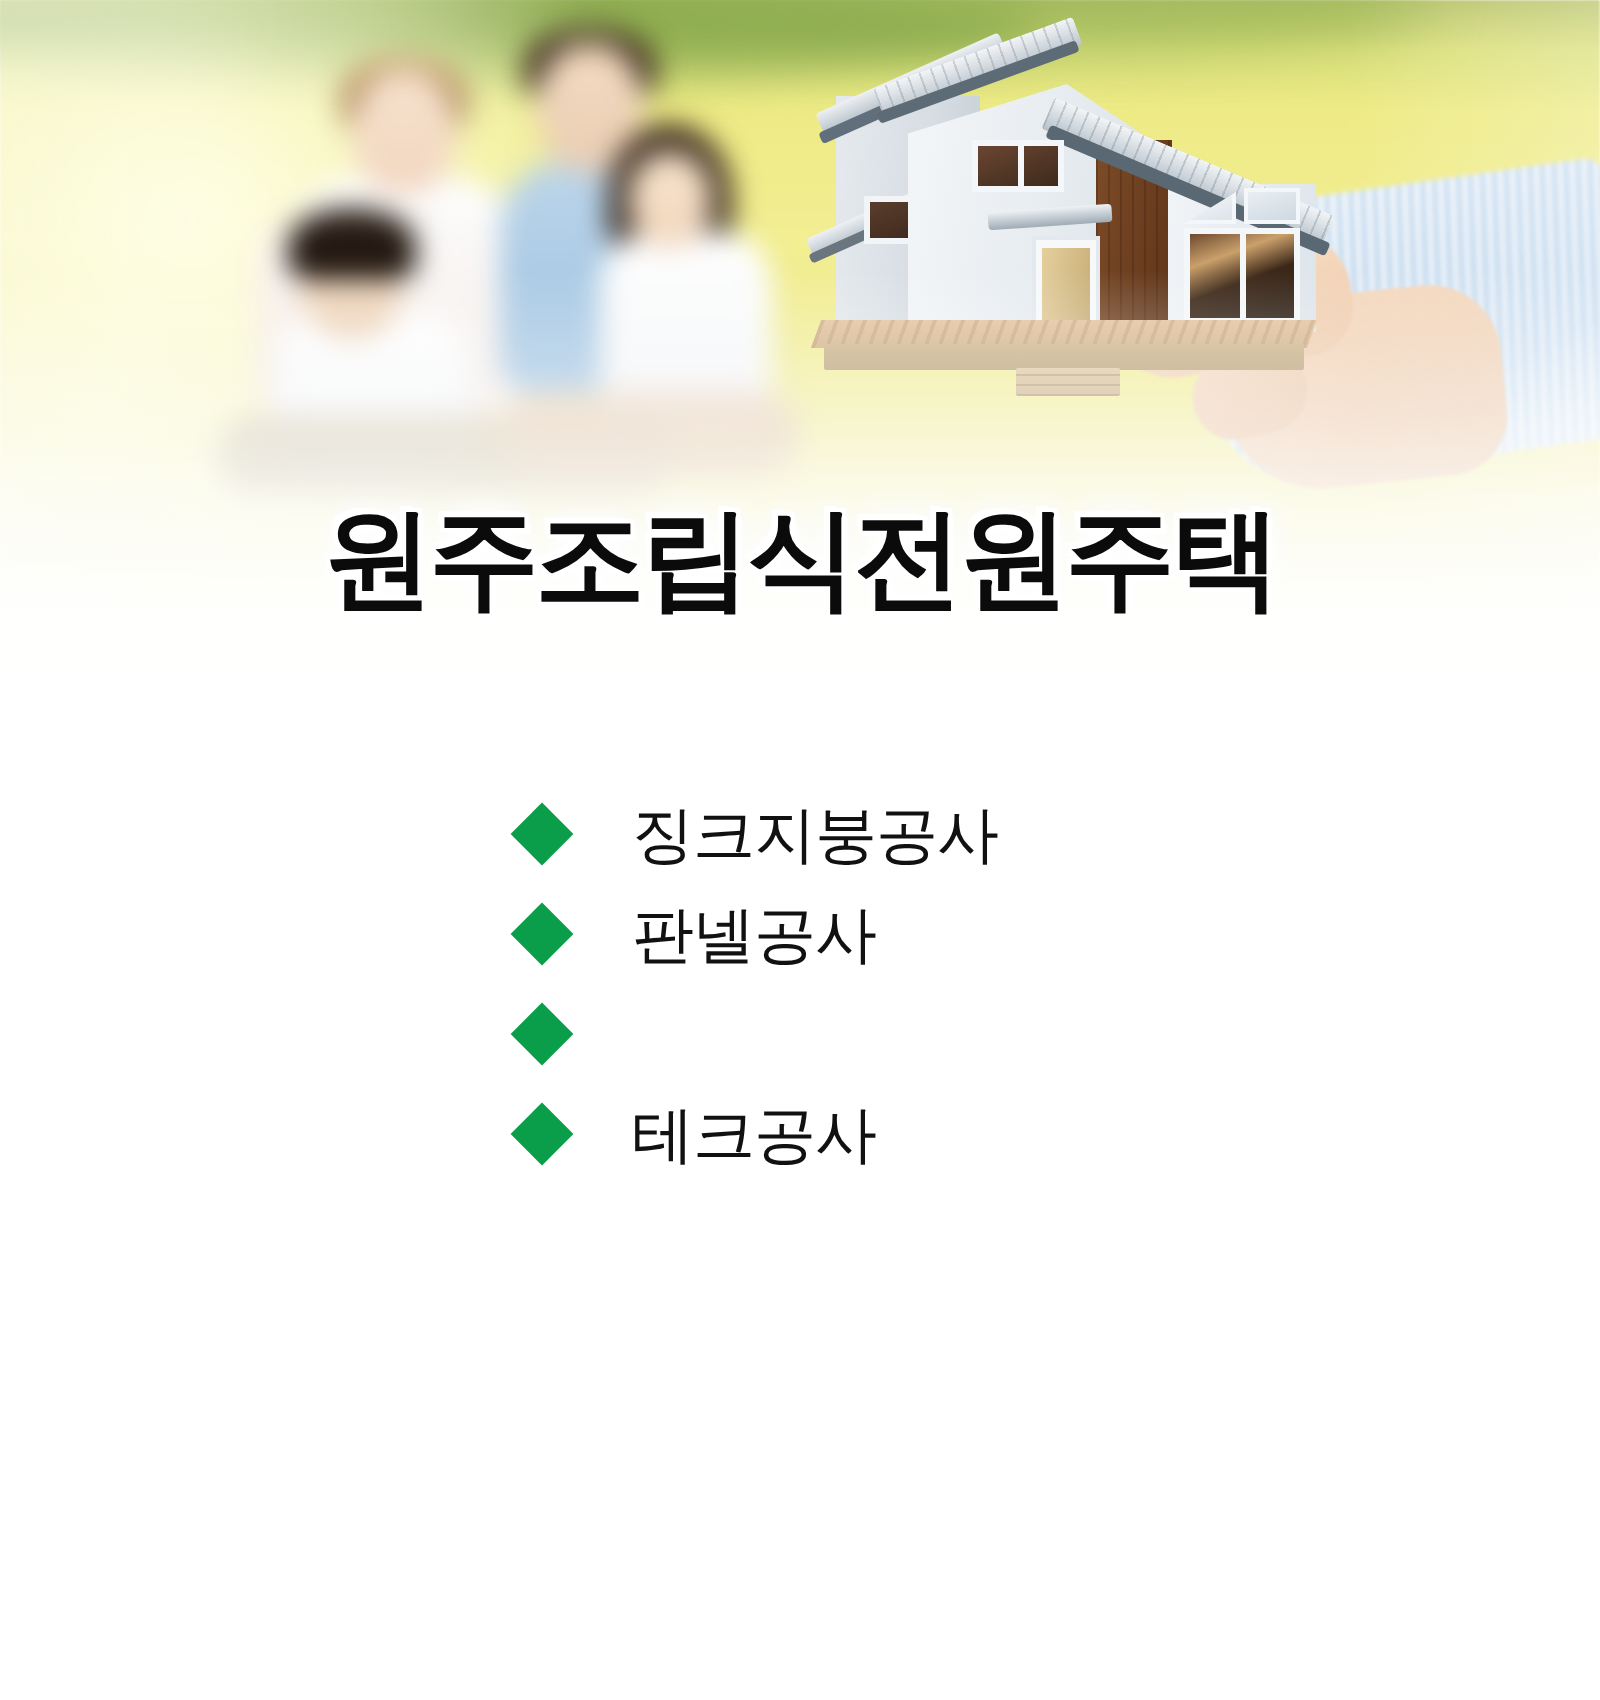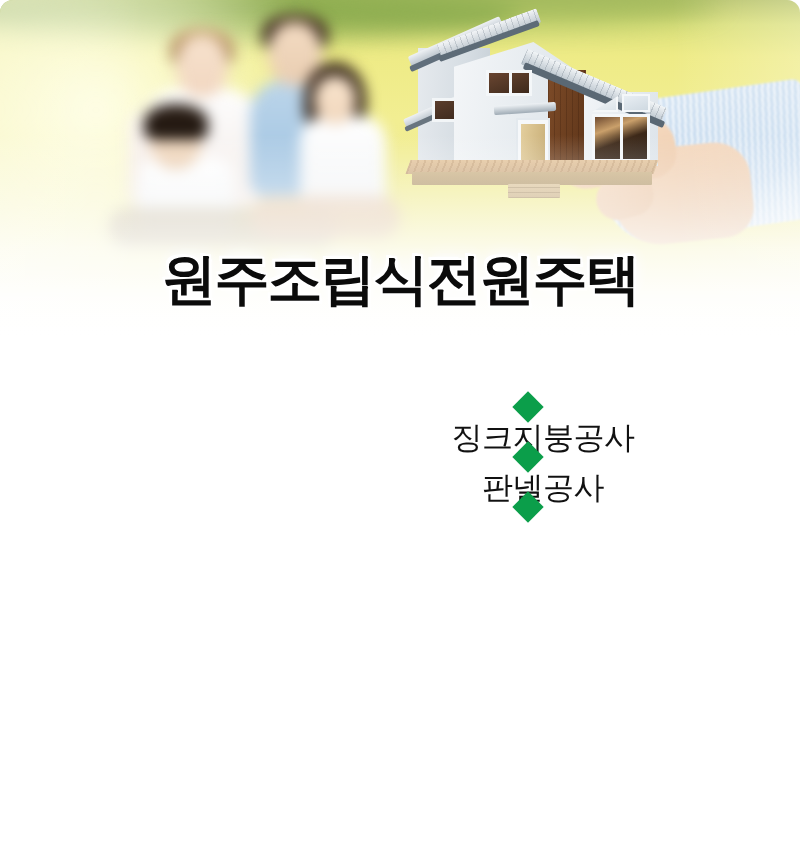--- a/index.html
+++ b/index.html
@@ -11,21 +11,20 @@
     background:#ffffff;
     font-family:"Liberation Sans","DejaVu Sans",sans-serif;
   }
 
   .page {
     position:relative;
     width:800px;
     height:850px;
     background:#ffffff;
     overflow:hidden;
-    border-radius:13px;
   }
 
   
   .hero {
     position:absolute;
     top:0; left:0;
     width:800px;
     height:350px;
     overflow:hidden;
   }
@@ -323,21 +322,20 @@
   .features {
     position:absolute;
     left:0; top:392px;
     width:800px;
   }
   .feature-row {
     display:flex;
     align-items:center;
     height:50px;
     padding-left:256px;
-    flex-direction:column;
   }
   .bullet {
     width:30px; height:30px;
     flex:0 0 30px;
     background:#0b9e4a;
     transform:rotate(45deg) scale(.74);
   }
   .feature-label {
     margin-left:30px;
     font-family:"Liberation Sans","DejaVu Sans",sans-serif;
@@ -434,15 +432,19 @@
       <span class="bullet"></span>
       <span class="feature-label">징크지붕공사</span>
     </li>
     <li class="feature-row">
       <span class="bullet"></span>
       <span class="feature-label">판넬공사</span>
     </li>
     <li class="feature-row">
       <span class="bullet"></span>
     </li>
+    <li class="feature-row">
+      <span class="bullet"></span>
+      <span class="feature-label">테크공사</span>
+    </li>
   </ul>
 
 </div>
 
 </body></html>

